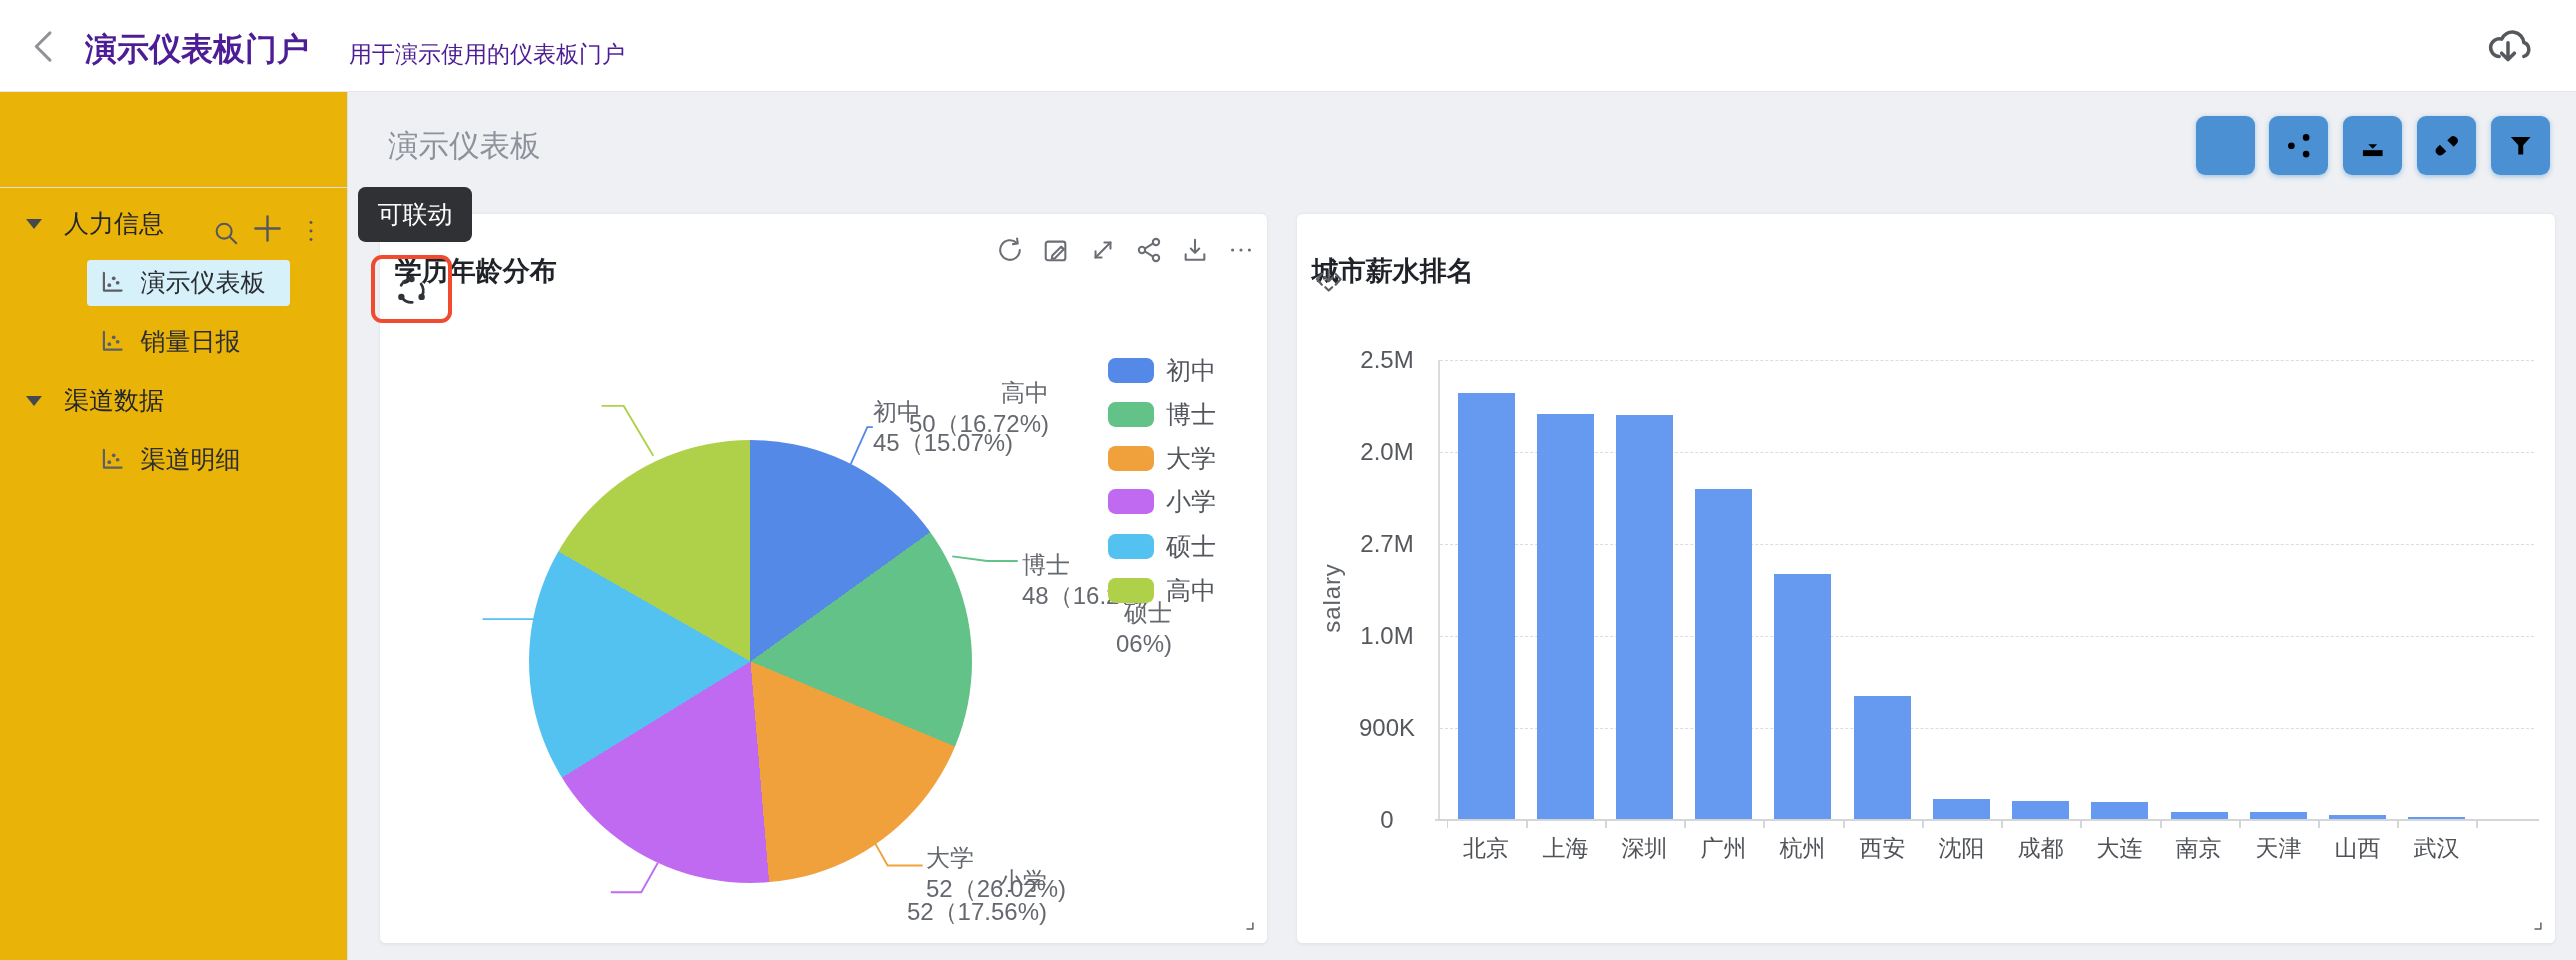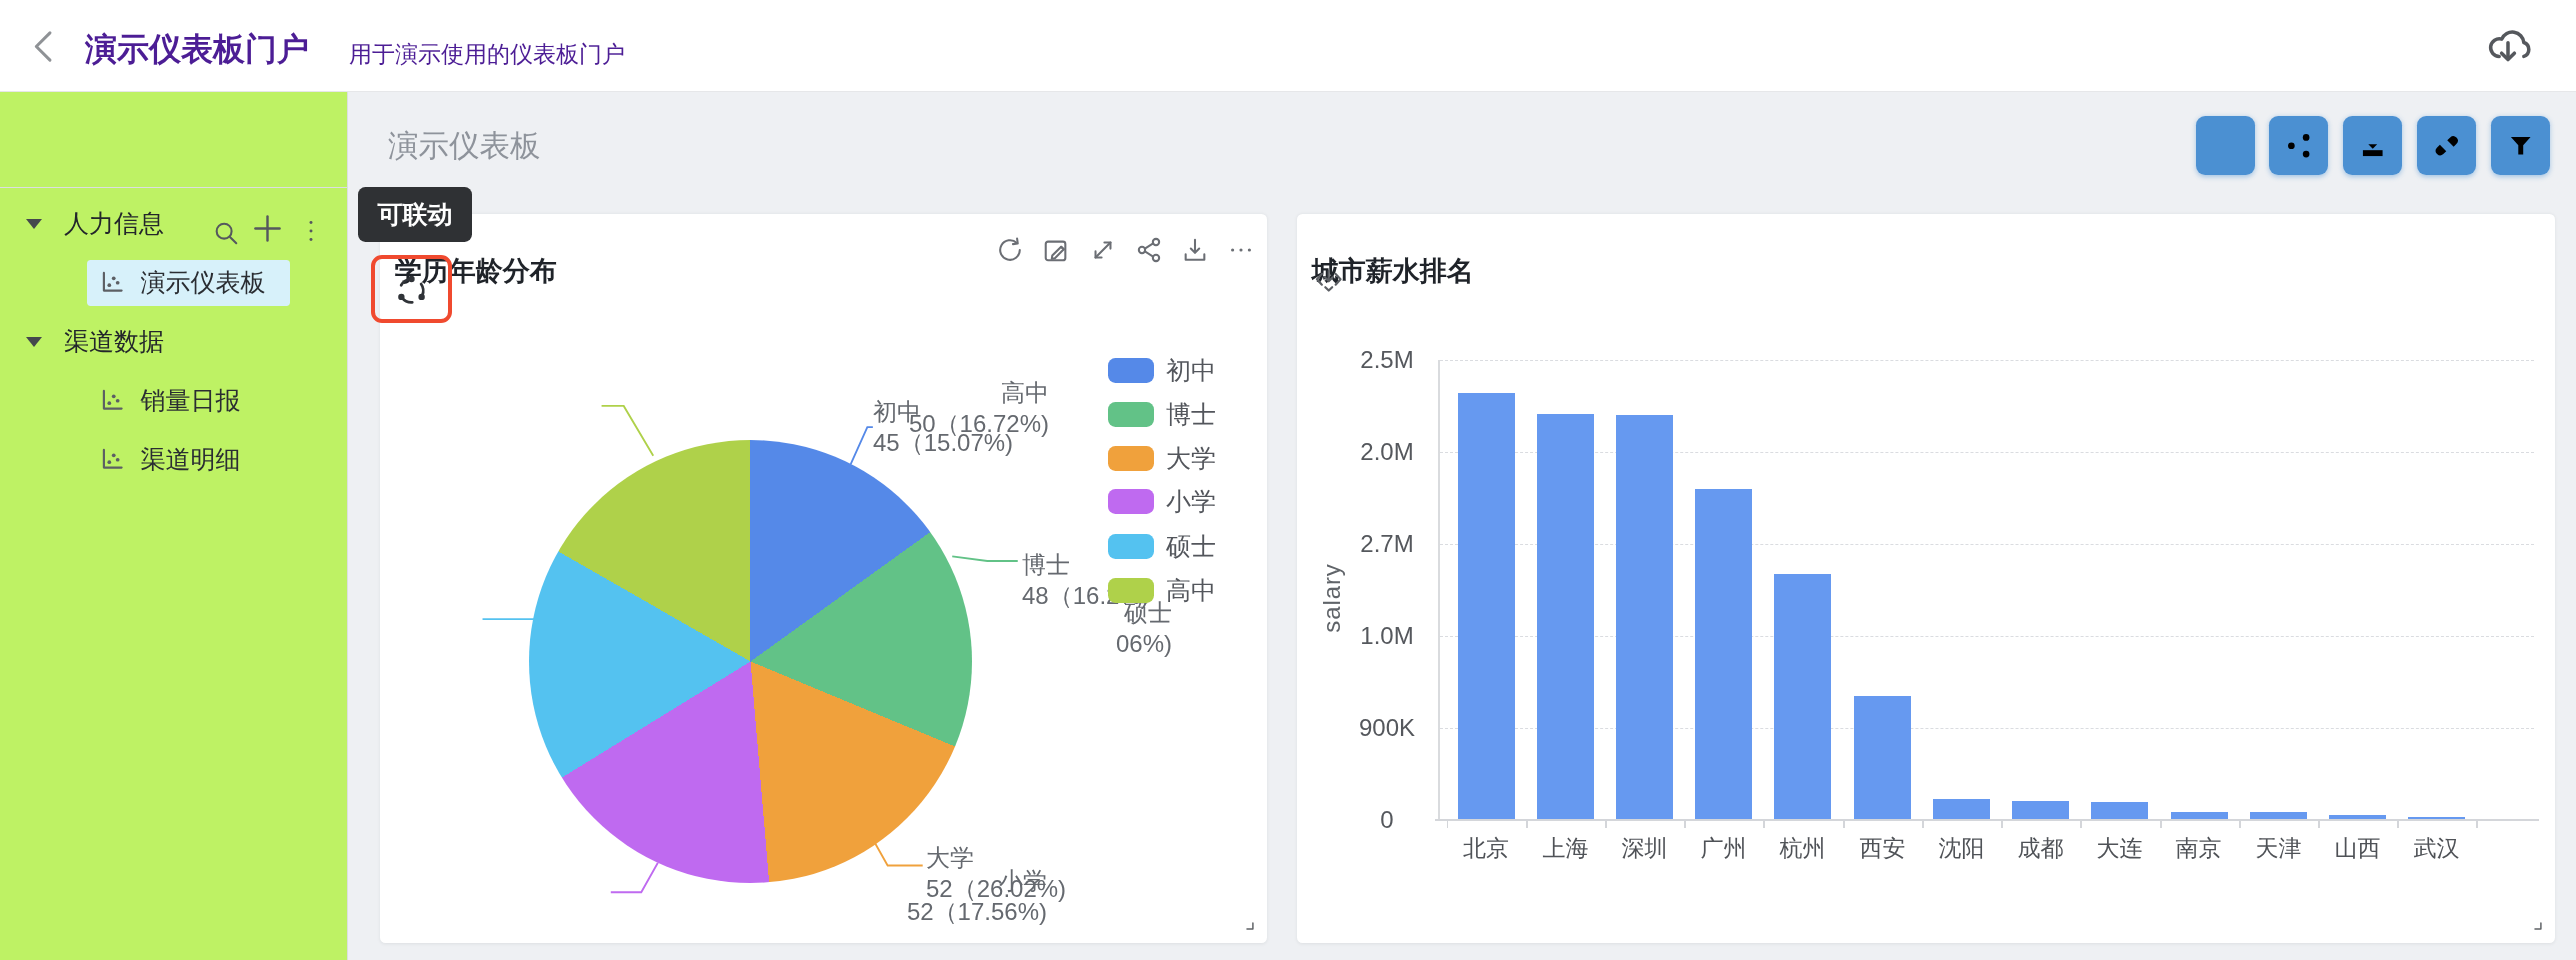--- a/index.html
+++ b/index.html
@@ -14,21 +14,21 @@
   .ic svg{stroke:currentColor;fill:none;stroke-width:2.2;stroke-linecap:round;stroke-linejoin:round;}
 
   
   .app-header{position:absolute;left:0;top:0;width:2576px;height:92px;background:#ffffff;border-bottom:0.9px solid #e6e7e9;z-index:30;}
   .back-btn{position:absolute;left:22px;top:24px;width:44px;height:44px;color:#8f9296;cursor:pointer;}
   .hdr-title{position:absolute;left:85px;top:28px;font-size:32px;font-weight:bold;color:#4c1d95;white-space:nowrap;}
   .hdr-sub{position:absolute;left:349px;top:39px;font-size:23px;color:#4c1d95;white-space:nowrap;}
   .cloud-btn{position:absolute;left:2482px;top:20.3px;width:52px;height:52px;color:#55585d;cursor:pointer;}
 
   
-  .sidebar{position:absolute;left:0;top:92px;width:348px;height:868px;border-right:0.9px solid #dcdee1;background:#bef264;}
+  .sidebar{position:absolute;left:0;top:92px;width:348px;height:868px;border-right:0.9px solid #dcdee1;background:#eab308;}
   .side-tools{position:absolute;left:0;top:0;width:100%;height:94px;}
   .side-tools .tool{position:absolute;width:41px;height:41px;color:#55585e;cursor:pointer;}
   .side-divider{position:absolute;left:0;top:95px;width:100%;height:0.9px;background:#dcdee2;}
   .tree{position:absolute;left:0;top:102px;width:100%;}
   .tree-row{height:59px;display:flex;align-items:center;cursor:pointer;}
   .tree-group{padding-left:26px;gap:22px;}
   .caret{width:0;height:0;border-left:8.3px solid transparent;border-right:8.3px solid transparent;border-top:10.2px solid #45484d;}
   .tree-glabel{font-size:25px;color:#23262b;}
   .tree-child{padding-left:87px;}
   .child-inner{display:flex;align-items:center;gap:13px;padding:6.5px 24px 6.5px 11px;border-radius:3.7px;}
@@ -52,21 +52,21 @@
   .pie-toolbar .tbtn{width:30.5px;height:30.5px;color:#6b6e74;cursor:pointer;}
   .pie{position:absolute;left:149px;top:226px;width:443px;height:443px;border-radius:50%;z-index:1;}
   .pie-label{position:absolute;z-index:2;font-size:24px;line-height:30.5px;color:#65696f;white-space:nowrap;}
   .leader-svg{position:absolute;left:0;top:0;z-index:2;pointer-events:none;}
   .legend{position:absolute;left:728px;z-index:3;display:flex;align-items:center;gap:12px;cursor:pointer;}
   .legend .swatch{width:46px;height:25px;border-radius:7.4px;}
   .legend .ltext{font-size:25px;color:#53565c;}
 
   
   .linkage-tooltip{position:absolute;left:358px;top:187px;z-index:40;background:#2f3134;color:#ffffff;
-    font-size:25px;font-weight:bold;padding:11px 19.4px;border-radius:7.4px;white-space:nowrap;}
+    font-size:25px;font-weight:normal;padding:11px 19.4px;border-radius:7.4px;white-space:nowrap;}
   .linkage-box{position:absolute;left:371px;top:255px;width:81px;height:68px;border:4.6px solid #f04a2f;
     border-radius:11px;z-index:35;display:flex;align-items:center;justify-content:center;color:#303338;}
 
   
   .bar-card{left:1297px;width:1258px;}
   .drill-icon{position:absolute;left:16.6px;top:52px;width:31px;height:31px;color:#5d6065;cursor:pointer;}
   .y-label{position:absolute;left:51px;width:78px;text-align:center;font-size:24px;color:#55585d;}
   .axis-title{position:absolute;left:9.2px;top:310px;width:52px;height:148px;display:flex;align-items:center;justify-content:center;}
   .axis-title span{transform:rotate(-90deg);font-size:24px;color:#606469;letter-spacing:0.9px;}
   .plot{position:absolute;left:143px;top:146px;width:1094px;height:460px;}
@@ -133,36 +133,36 @@
               <svg width="29.5" height="29.5" viewBox="0 0 30 30">
                 <path d="M6 5v18h18"></path>
                 <circle cx="11.5" cy="17.5" r="1.9" fill="currentColor" stroke="none"></circle>
                 <circle cx="16" cy="10.5" r="1.9" fill="currentColor" stroke="none"></circle>
                 <circle cx="20" cy="15" r="1.9" fill="currentColor" stroke="none"></circle>
               </svg>
             </span>
             <span class="tree-clabel">演示仪表板</span>
           </div>
         </div>
-        <div class="tree-row tree-group">
-          <span class="caret"></span>
-          <span class="tree-glabel">渠道数据</span>
-        </div>
         <div class="tree-row tree-child">
           <div class="child-inner">
             <span class="ic">
               <svg width="29.5" height="29.5" viewBox="0 0 30 30">
                 <path d="M6 5v18h18"></path>
                 <circle cx="11.5" cy="17.5" r="1.9" fill="currentColor" stroke="none"></circle>
                 <circle cx="16" cy="10.5" r="1.9" fill="currentColor" stroke="none"></circle>
                 <circle cx="20" cy="15" r="1.9" fill="currentColor" stroke="none"></circle>
               </svg>
             </span>
             <span class="tree-clabel">销量日报</span>
           </div>
+        </div>
+        <div class="tree-row tree-group">
+          <span class="caret"></span>
+          <span class="tree-glabel">渠道数据</span>
         </div>
         <div class="tree-row tree-child">
           <div class="child-inner">
             <span class="ic">
               <svg width="29.5" height="29.5" viewBox="0 0 30 30">
                 <path d="M6 5v18h18"></path>
                 <circle cx="11.5" cy="17.5" r="1.9" fill="currentColor" stroke="none"></circle>
                 <circle cx="16" cy="10.5" r="1.9" fill="currentColor" stroke="none"></circle>
                 <circle cx="20" cy="15" r="1.9" fill="currentColor" stroke="none"></circle>
               </svg>

